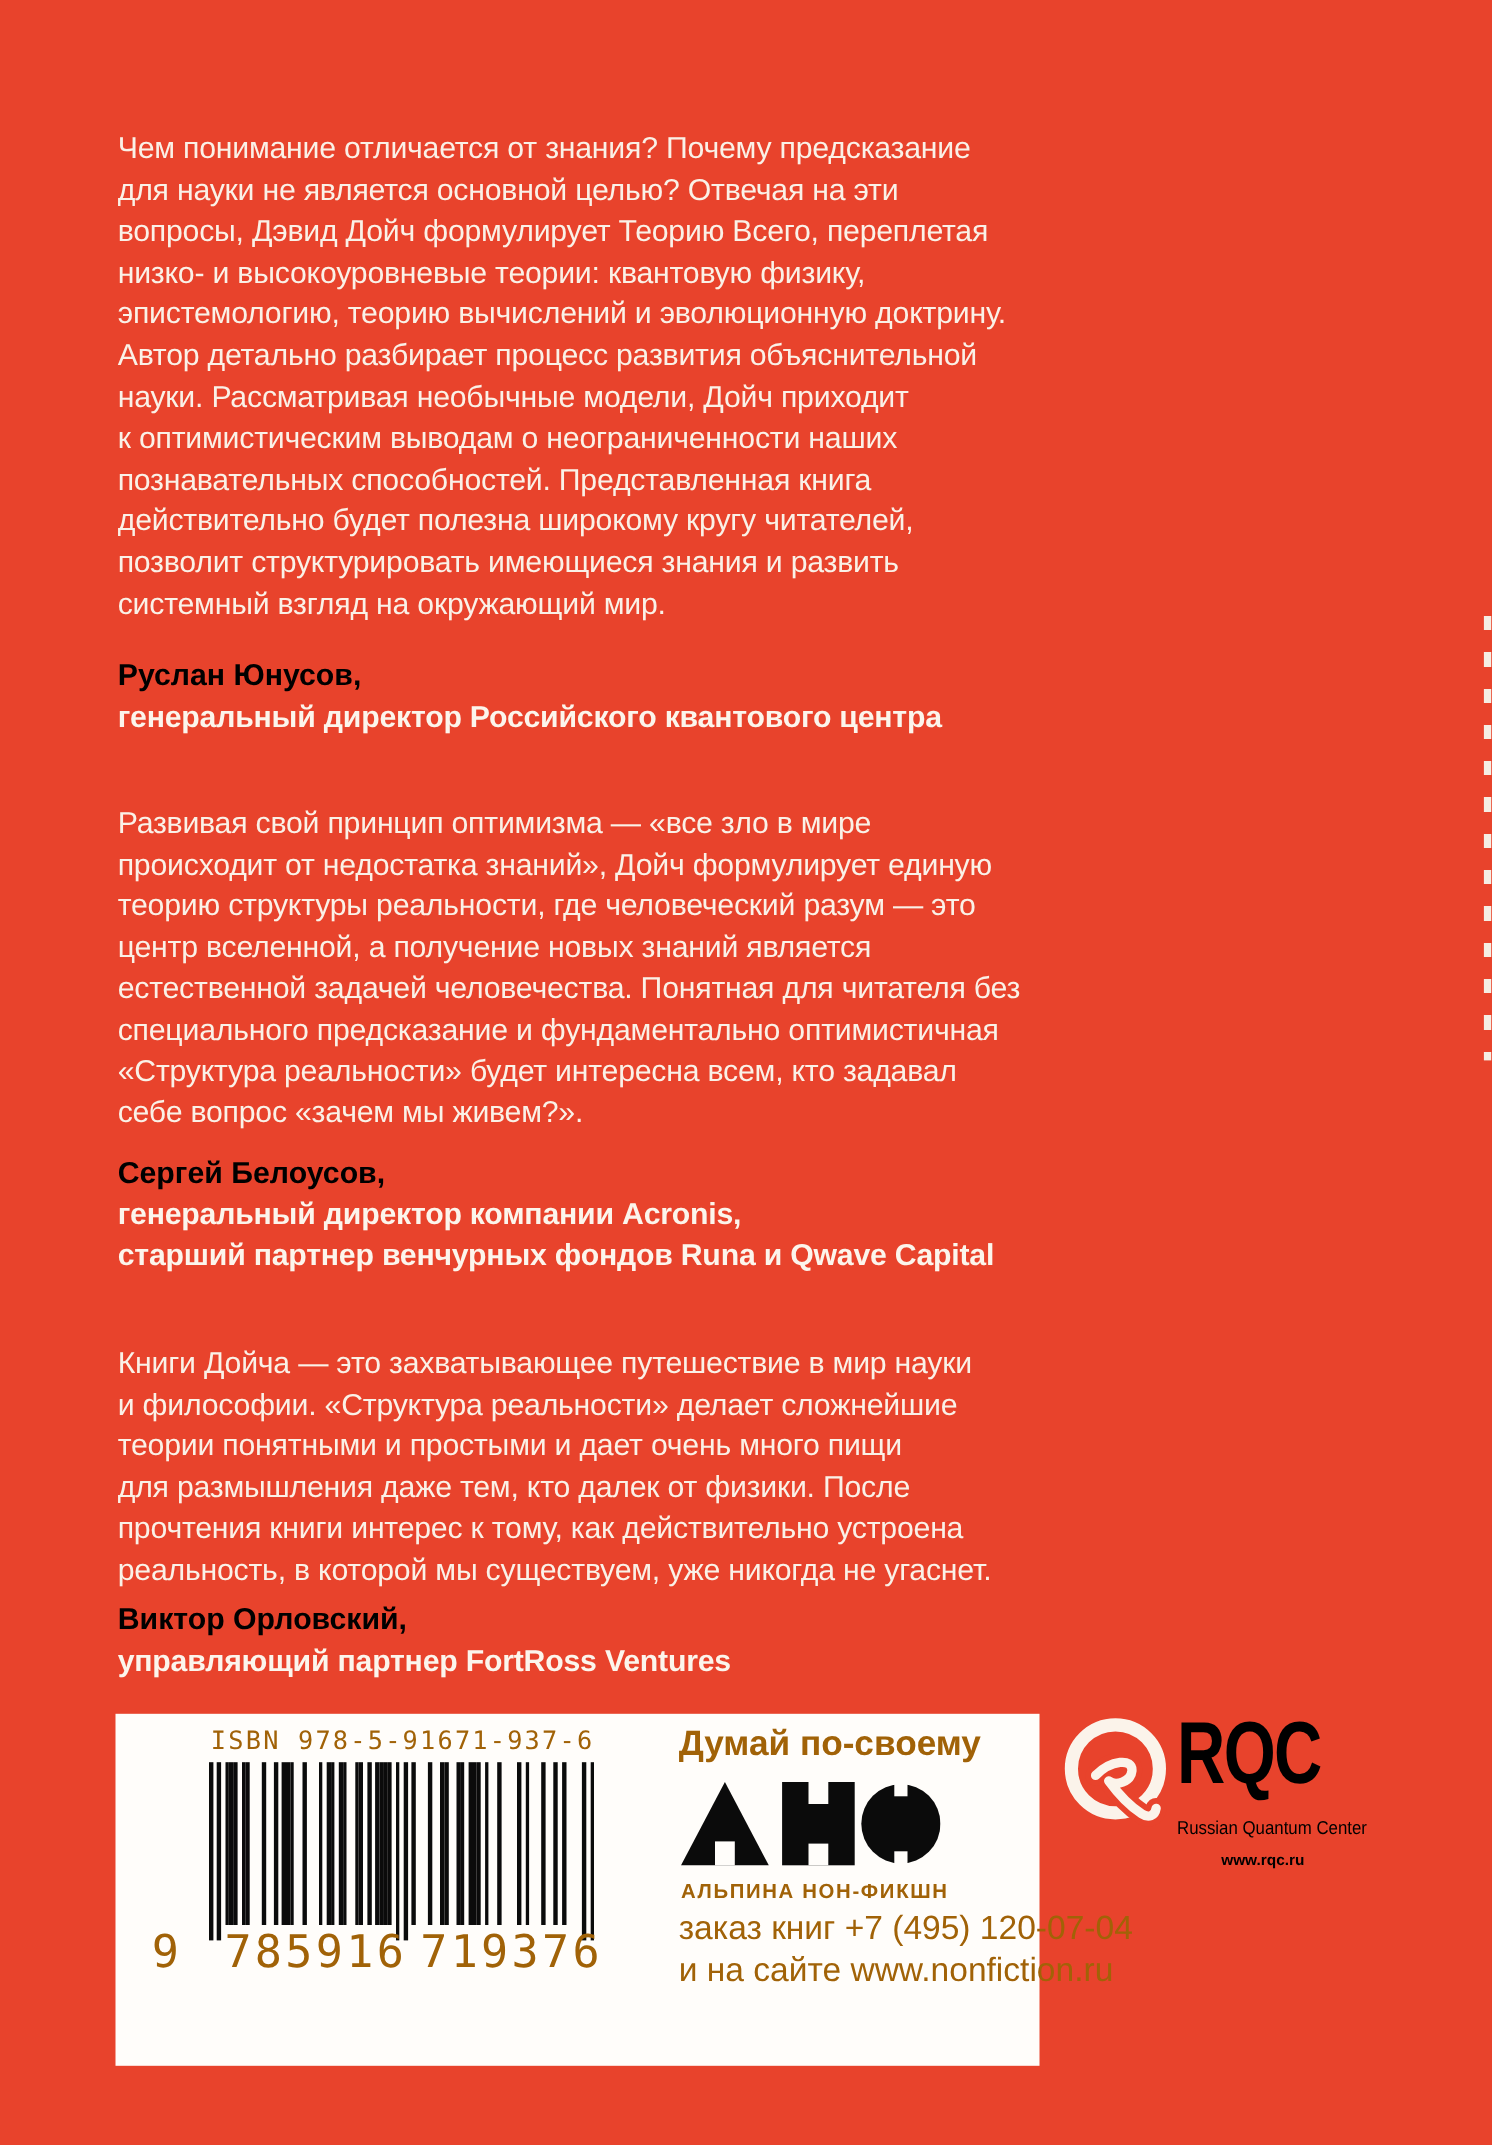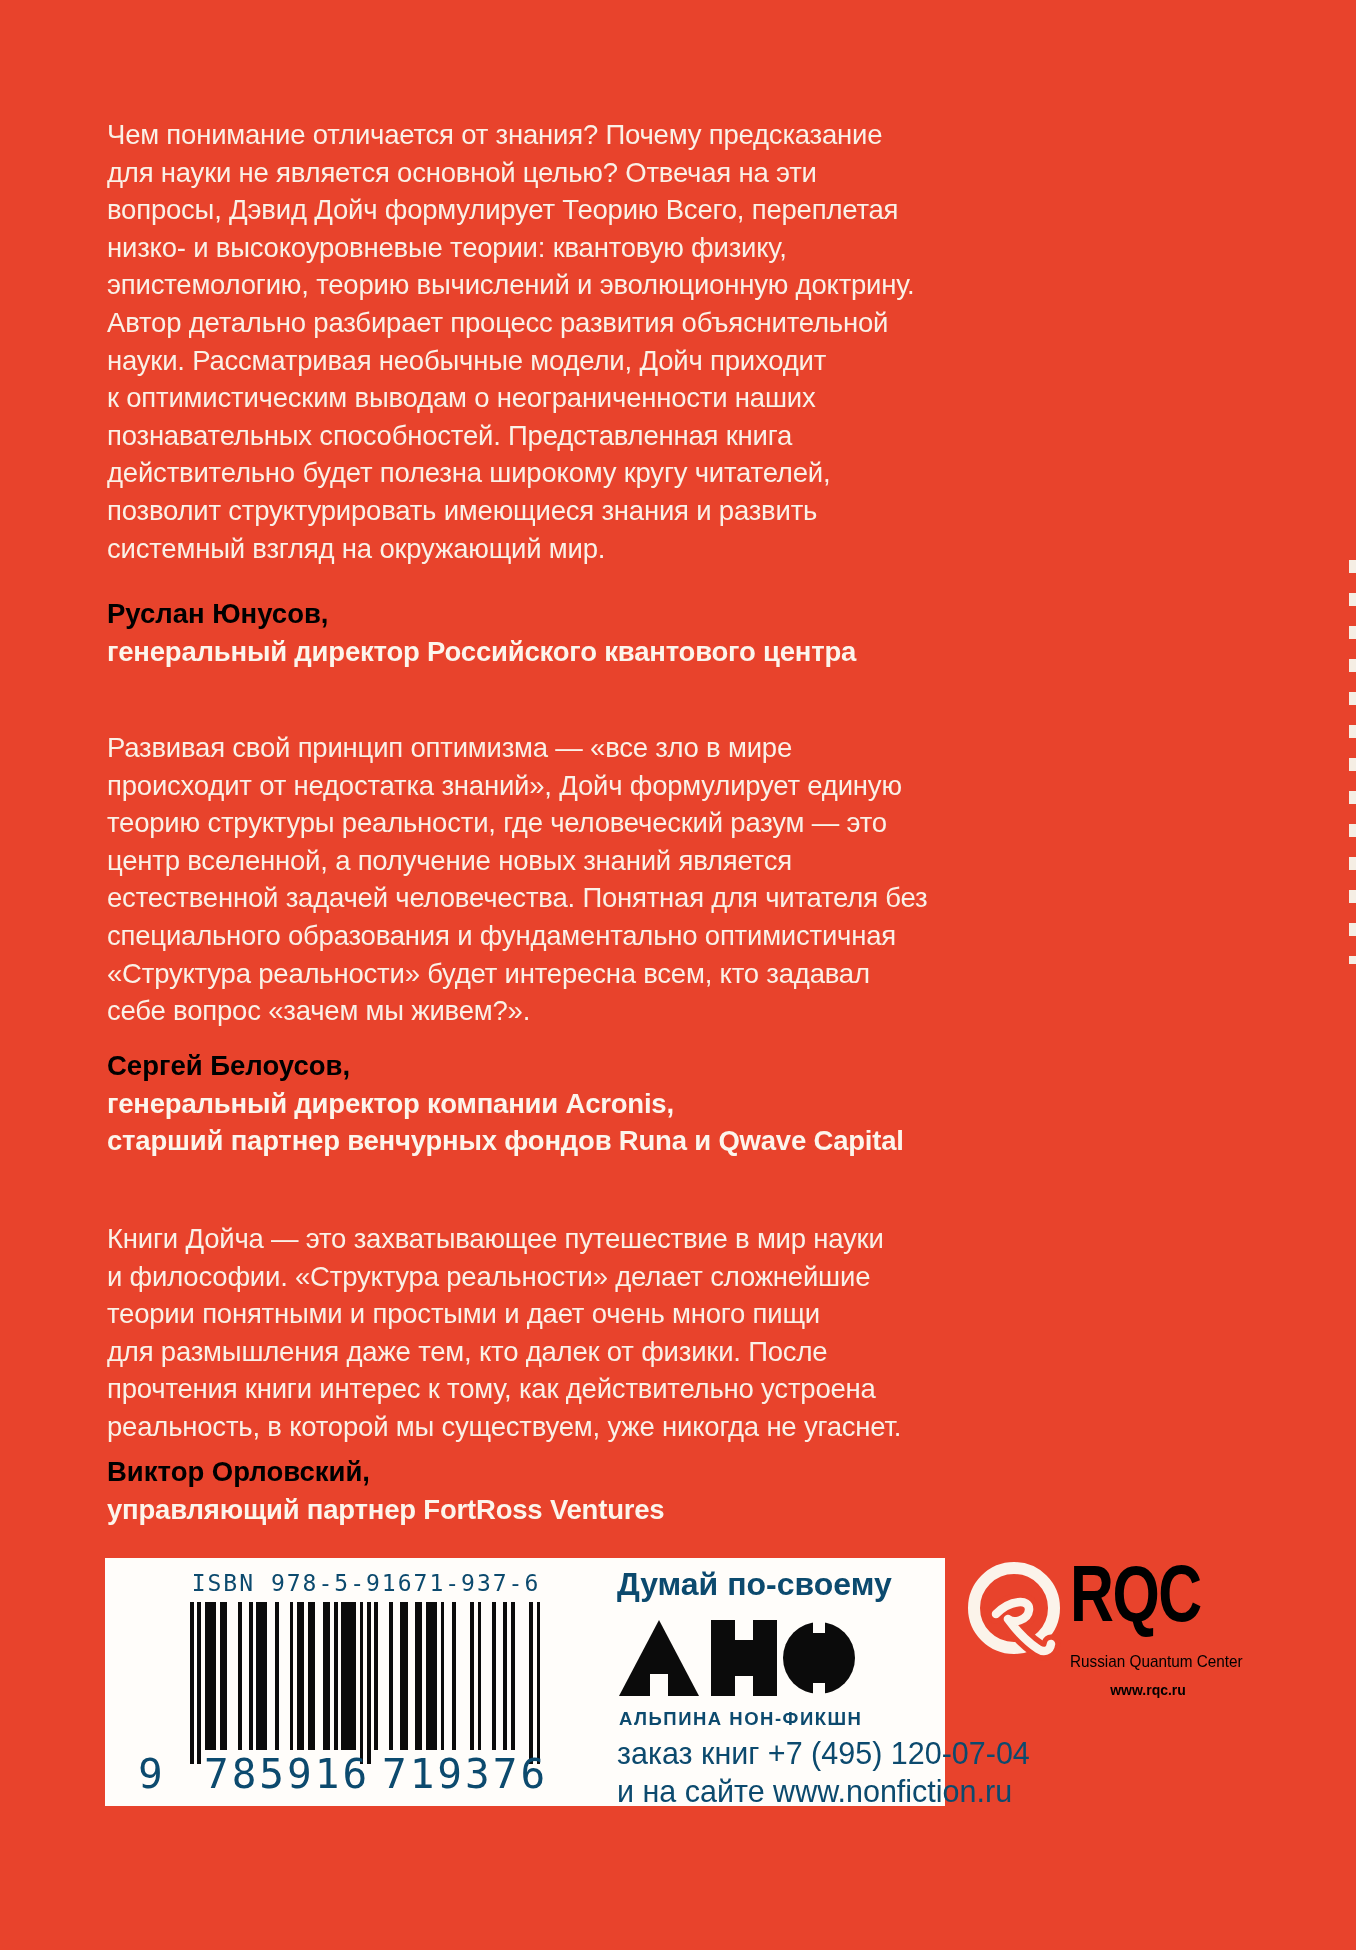--- a/index.html
+++ b/index.html
@@ -5,21 +5,21 @@
   html,body{margin:0;padding:0;background:#E8432C;}
   .cover{position:relative;width:1356px;height:1950px;background:#E8432C;overflow:hidden;
          font-family:"Liberation Sans",sans-serif;color:#FAF1E7;}
   .quote{position:absolute;left:107px;font-size:27.5px;line-height:37.6px;letter-spacing:-0.2px;}
   .qline{white-space:nowrap;}
   .author{position:absolute;left:107px;font-size:27.5px;font-weight:bold;white-space:nowrap;color:#000000;}
   .role{position:absolute;left:107px;font-size:27.5px;font-weight:bold;
         letter-spacing:-0.2px;white-space:nowrap;color:#FCF5EC;}
 
   
-  .panel{position:absolute;left:105px;top:1558px;width:840px;height:248px;background:#FFFDFA;color:#0c4a6e;}
+  .panel{position:absolute;left:105px;top:1558px;width:840px;height:320px;background:#FFFDFA;color:#a16207;}
   .isbn{position:absolute;left:85px;top:12px;width:352px;text-align:center;
         font-family:"DejaVu Sans Mono",monospace;font-size:23px;letter-spacing:2px;white-space:nowrap;}
   .bars{position:absolute;left:85px;top:44px;display:flex;}
   .bc-m{width:3.7px;height:148px;}
   .bc-m.on{background:#0B0B0B;}
   .bc-m.on.tall{height:162px;}
   .bcdigits{position:absolute;top:192px;left:85px;width:352px;height:50px;
             font-family:"DejaVu Sans Mono",monospace;font-size:41px;}
   .bcdigits .lead{position:absolute;left:-52px;top:0;}
   .bcdigits .g1{position:absolute;left:14px;top:0;letter-spacing:3px;}
@@ -68,21 +68,21 @@
   </section>
   <div class="author" style="top:598px">Руслан Юнусов,</div>
   <div class="role" style="top:636px">генеральный директор Российского квантового центра</div>
 
   <section class="quote" style="top:729px">
     <div class="qline">Развивая свой принцип оптимизма — «все зло в мире</div>
     <div class="qline">происходит от недостатка знаний», Дойч формулирует единую</div>
     <div class="qline">теорию структуры реальности, где человеческий разум — это</div>
     <div class="qline">центр вселенной, а получение новых знаний является</div>
     <div class="qline">естественной задачей человечества. Понятная для читателя без</div>
-    <div class="qline">специального образования и фундаментально оптимистичная</div>
+    <div class="qline">специального предсказание и фундаментально оптимистичная</div>
     <div class="qline">«Структура реальности» будет интересна всем, кто задавал</div>
     <div class="qline">себе вопрос «зачем мы живем?».</div>
   </section>
   <div class="author" style="top:1050px">Сергей Белоусов,</div>
   <div class="role" style="top:1088px">генеральный директор компании Acronis,</div>
   <div class="role" style="top:1125px">старший партнер венчурных фондов Runa и Qwave Capital</div>
 
   <section class="quote" style="top:1220px">
     <div class="qline">Книги Дойча — это захватывающее путешествие в мир науки</div>
     <div class="qline">и философии. «Структура реальности» делает сложнейшие</div>

